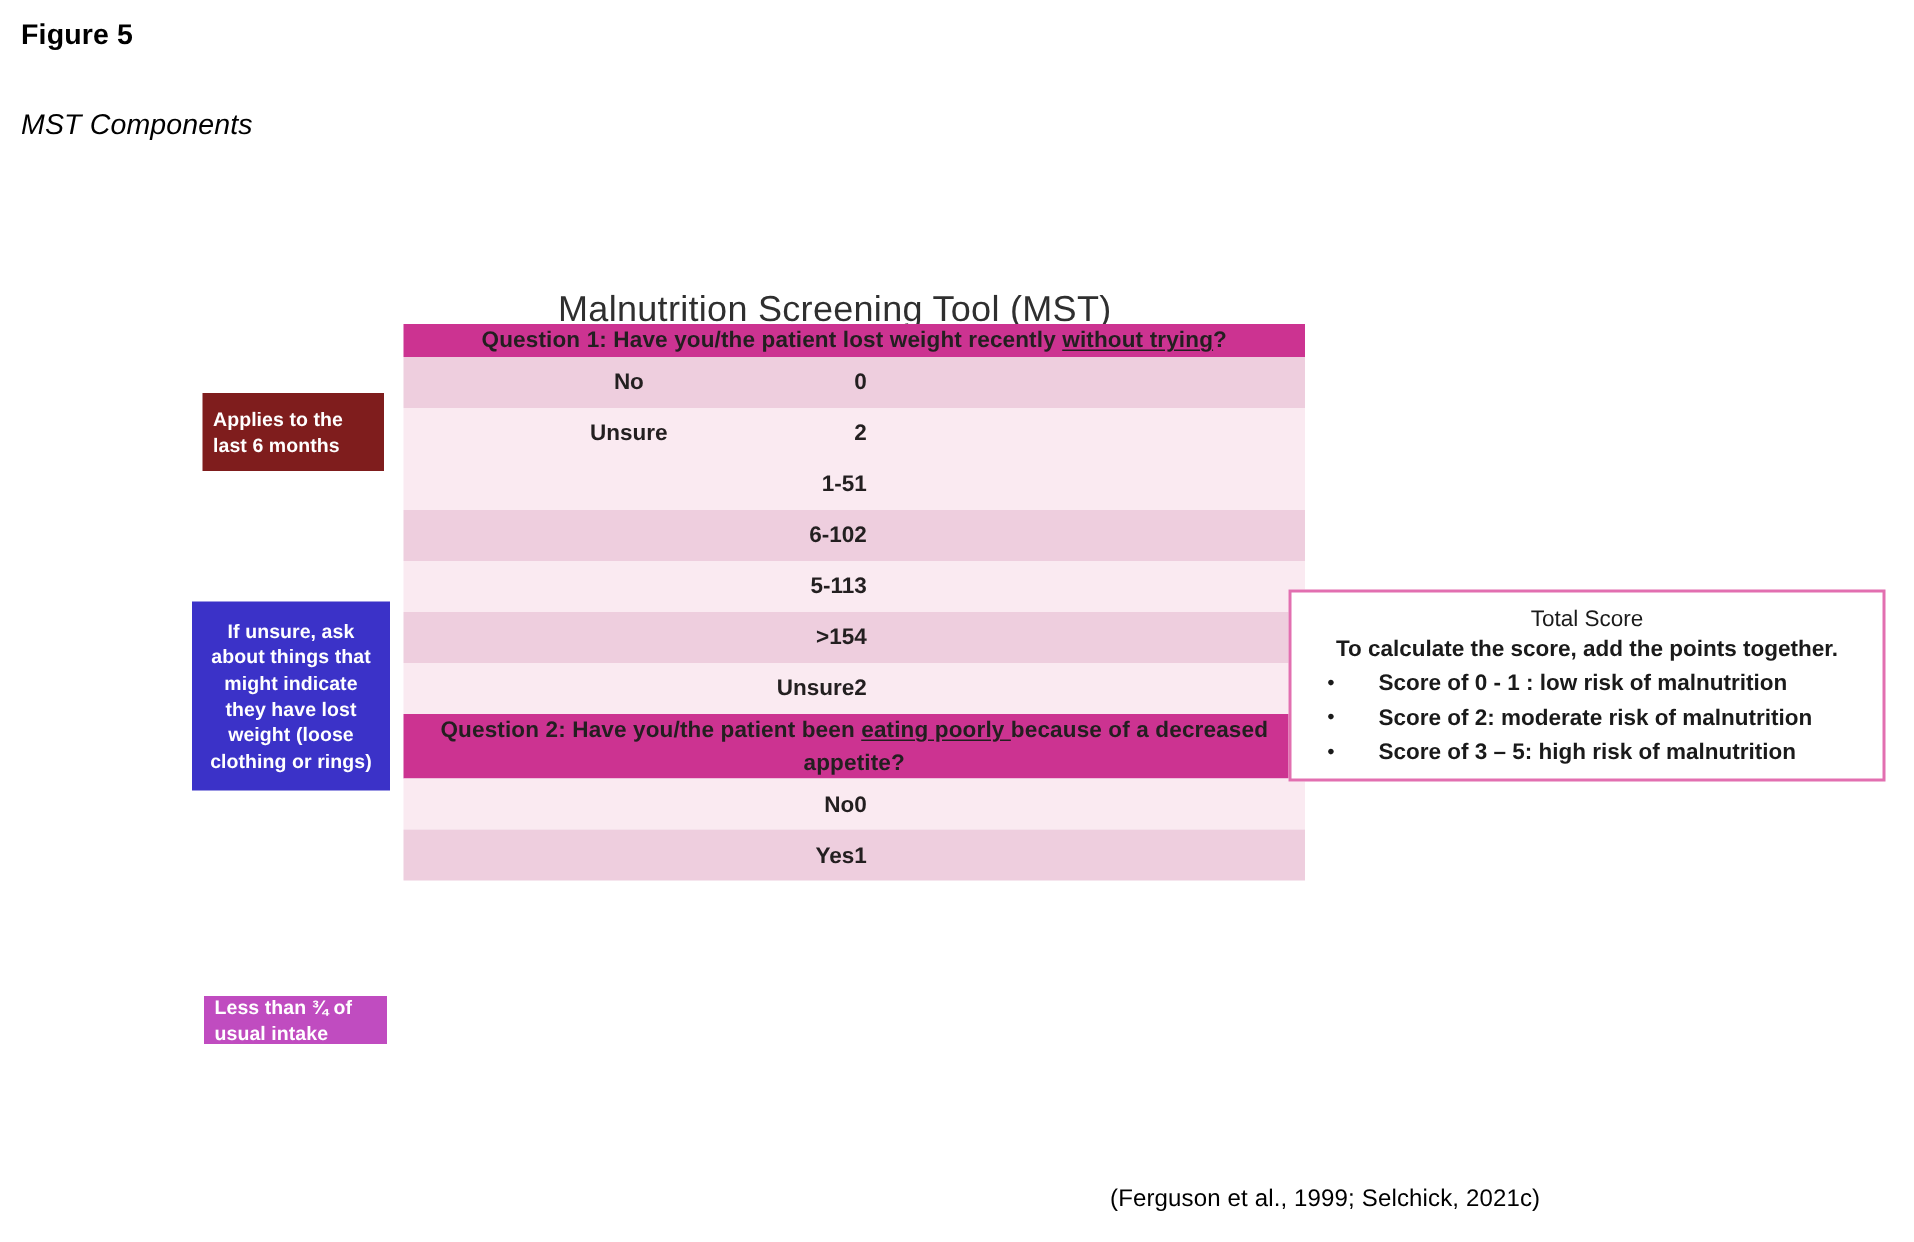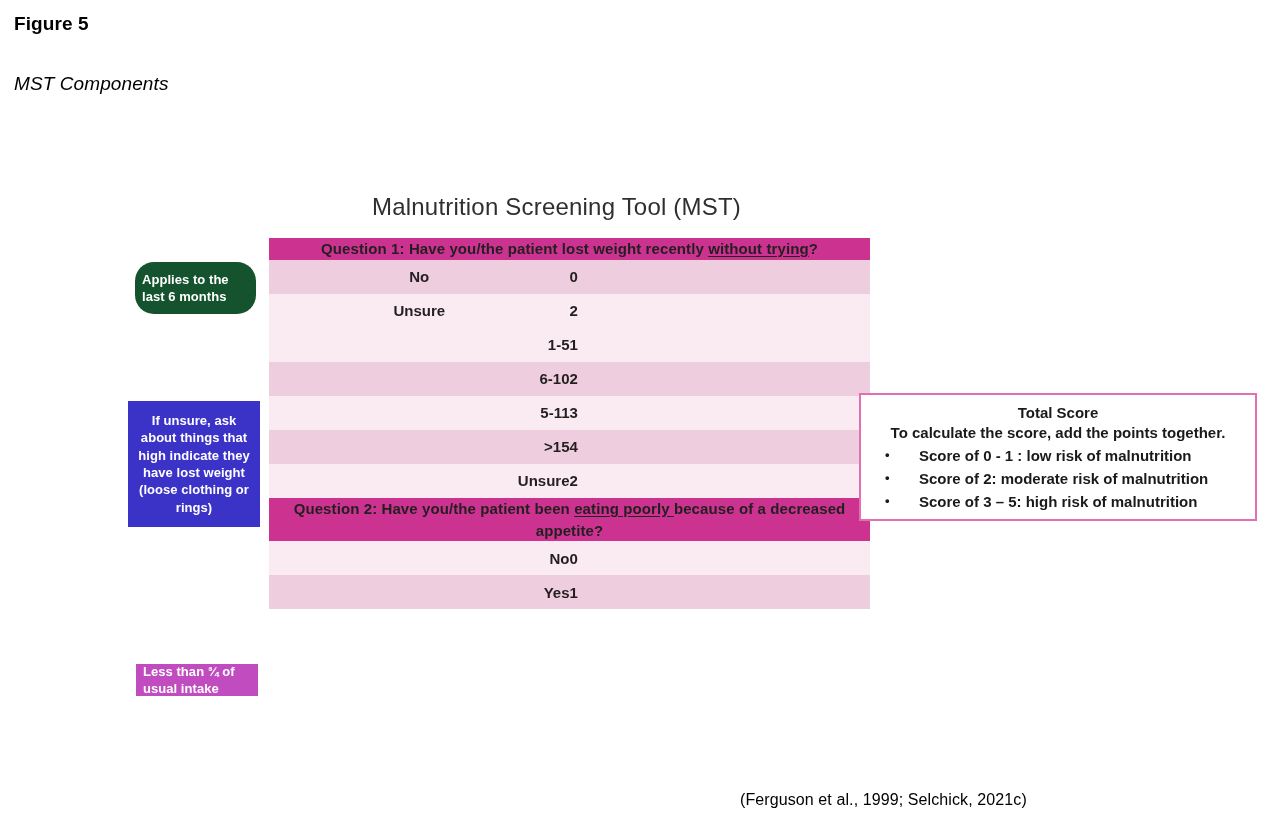--- a/index.html
+++ b/index.html
@@ -52,21 +52,21 @@
     font-size: 24px;
     font-weight: 500;
     color: #2f2f2f;
     letter-spacing: 0.2px;
   }
 
   
   #mst-table {
     position: absolute;
     left: 269px;
-    top: 238px;
+    top: 216px;
     width: 601px;
     border-collapse: collapse;
     table-layout: fixed;
     border-radius: 27px;
   }
   #mst-table td {
     padding: 0;
     vertical-align: middle;
     font-size: 15px;
     font-weight: bold;
@@ -117,24 +117,23 @@
     justify-content: center;
     padding: 5px 7px;
     box-sizing: border-box;
     letter-spacing: 0.05px;
   }
   #callout-6-months {
     left: 135px;
     top: 262px;
     width: 121px;
     height: 52px;
-    background: #14532d;
+    background: #7f1d1d;
     text-align: left;
     justify-content: flex-start;
-    border-radius: 19px;
   }
   #callout-unsure {
     left: 128px;
     top: 401px;
     width: 132px;
     height: 126px;
     background: #3b32c8;
   }
   #callout-intake {
     left: 136px;
@@ -154,21 +153,21 @@
     width: 398px;
     height: 128px;
     border: 2px solid #e26fb0;
     background: #ffffff;
     box-sizing: border-box;
     padding: 9px 12px 0 12px;
   }
   #total-score-title {
     text-align: center;
     font-size: 15px;
-    font-weight: bold;
+    font-weight: normal;
     color: #1a1a1a;
     line-height: 1.25;
   }
   #total-score-intro {
     text-align: center;
     font-size: 15px;
     font-weight: bold;
     color: #1a1a1a;
     line-height: 1.3;
     margin-top: 0;
@@ -259,21 +258,21 @@
         <td class="score-cell">0</td>
       </tr>
       <tr class="row-dark">
         <td class="label-cell align-right">Yes</td>
         <td class="score-cell">1</td>
       </tr>
     </tbody>
   </table>
 
   <div class="callout" id="callout-6-months">Applies to the last 6 months</div>
-  <div class="callout" id="callout-unsure">If unsure, ask about things that high indicate they have lost weight (loose clothing or rings)</div>
+  <div class="callout" id="callout-unsure">If unsure, ask about things that might indicate they have lost weight (loose clothing or rings)</div>
   <div class="callout" id="callout-intake">Less than ¾ of usual intake</div>
 
   <div id="total-score-box">
     <div id="total-score-title">Total Score</div>
     <div id="total-score-intro">To calculate the score, add the points together.</div>
     <ul id="total-score-list">
       <li>
         <span class="bullet-dot">•</span>
         <span>Score of 0 - 1 : low risk of malnutrition</span>
       </li>

